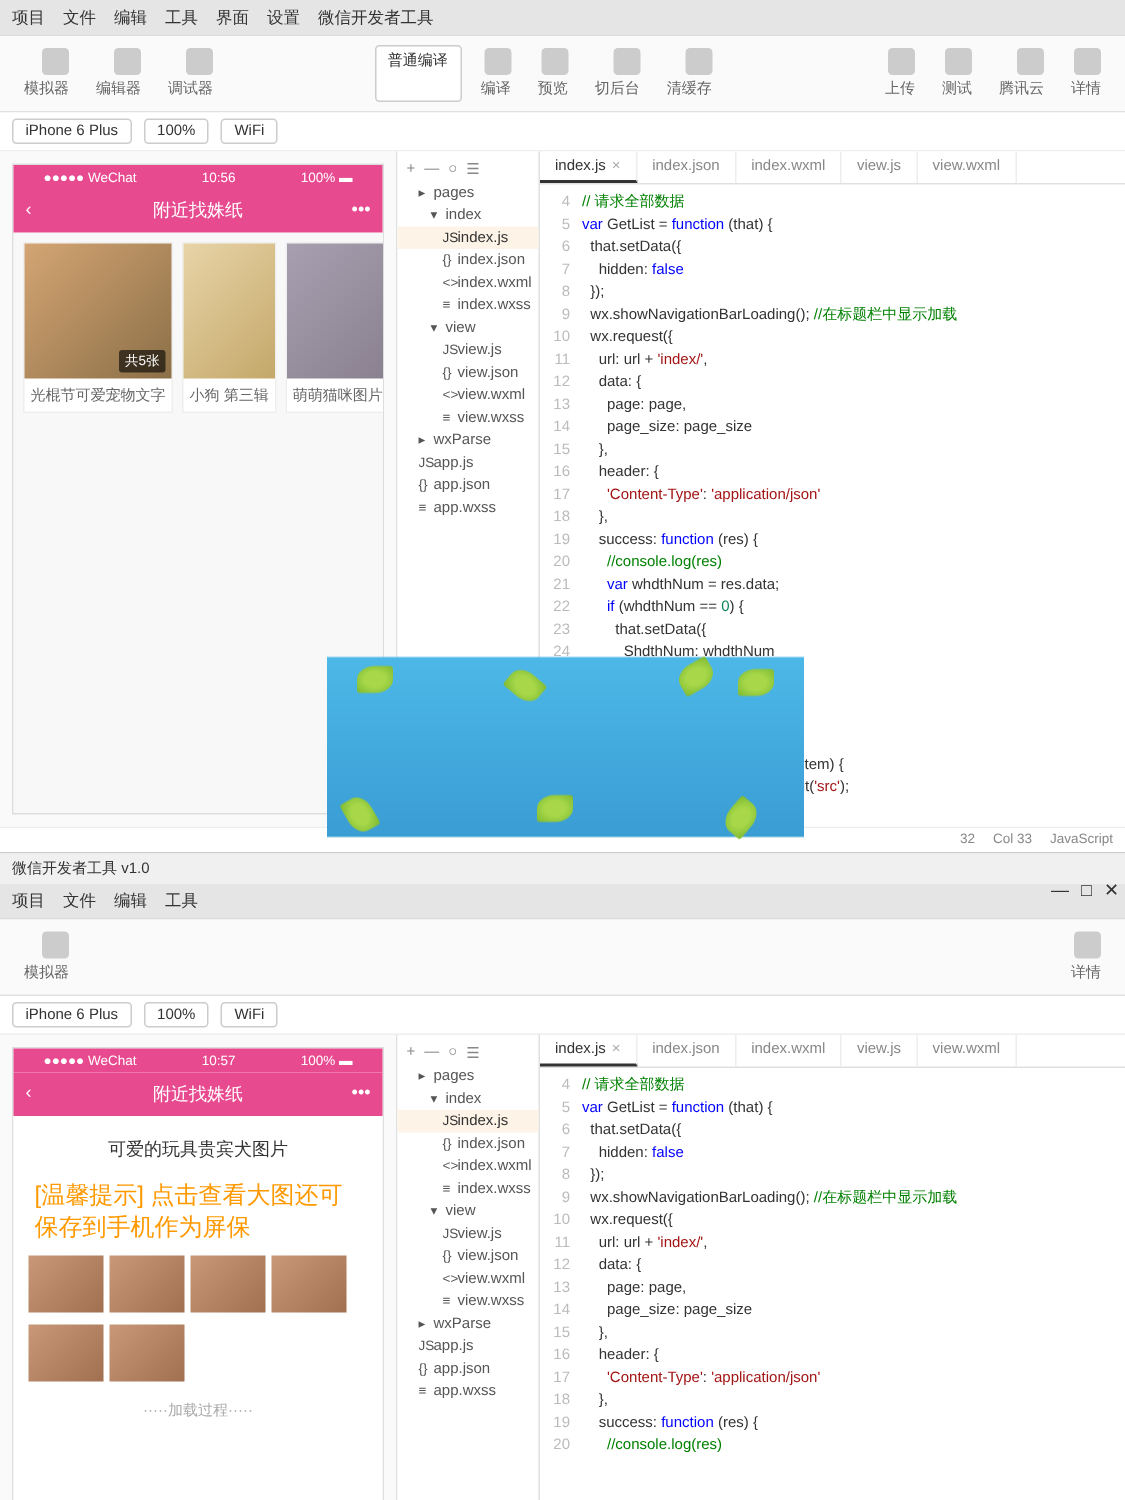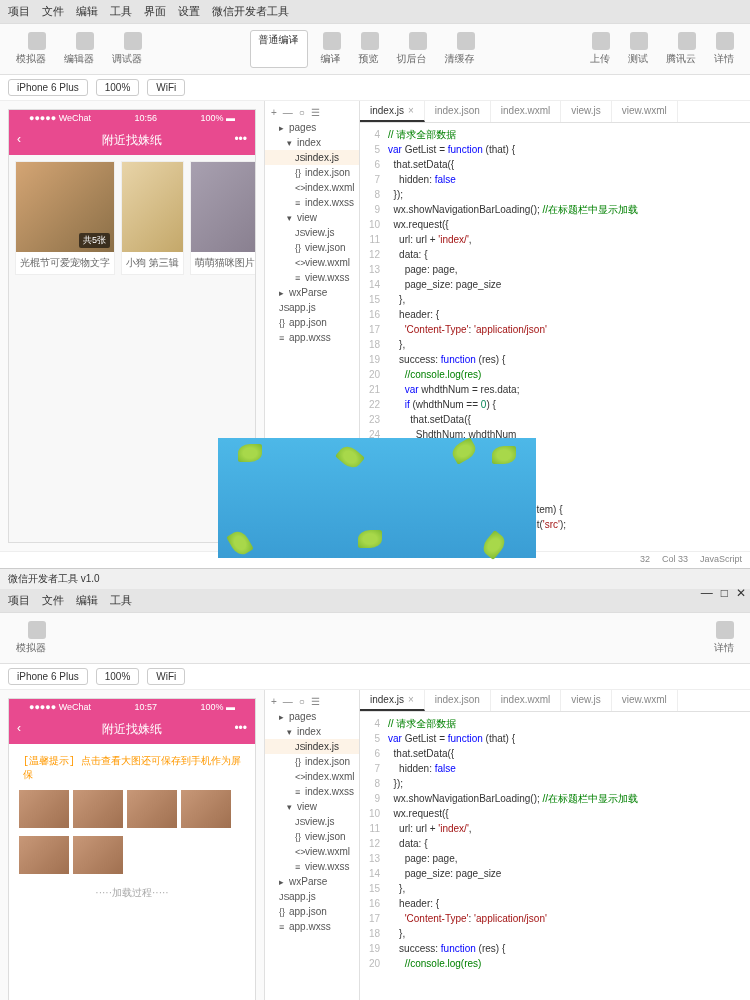--- a/index.html
+++ b/index.html
@@ -24,21 +24,21 @@
 .content { flex:1; overflow-y:auto; background:#f8f8f8; padding:6px; }
 .grid { display:grid; grid-template-columns:1fr 1fr 1fr 1fr; gap:6px; }
 .card { background:#fff; border:1px solid #eee; }
 .card-img { height:90px; background:linear-gradient(135deg,#d4a574,#8b6f47); position:relative; }
 .card-img.c2 { background:linear-gradient(135deg,#e8d4a8,#c4a86a); }
 .card-img.c3 { background:linear-gradient(135deg,#a8a0b0,#7a7080); }
 .card-img.c4 { background:linear-gradient(135deg,#d4c8b8,#b0a088); }
 .badge { position:absolute; bottom:4px; right:4px; background:rgba(0,0,0,0.6); color:#fff; font-size:9px; padding:1px 4px; border-radius:2px; }
 .card-title { font-size:10px; padding:4px; text-align:center; color:#666; white-space:nowrap; overflow:hidden; text-overflow:ellipsis; }
 .detail-title { text-align:center; font-size:12px; padding:8px; color:#333; }
-.warning { color:#f90; font-size:10px; padding:4px 8px;font-family:Liberation Mono, monospace; }
+.warning { color:#f90; font-size:16px; padding:4px 8px; }
 .thumb-row { display:flex; gap:4px; padding:4px; flex-wrap:wrap; }
 .thumb { width:50px; height:38px; background:linear-gradient(135deg,#c89878,#a07050); }
 .loading-text { text-align:center; color:#aaa; font-size:10px; padding:8px; }
 .file-tree { width:95px; background:#fff; border-right:1px solid #e0e0e0; overflow-y:auto; font-size:10px; padding-top:4px; }
 .tree-header { display:flex; gap:6px; padding:2px 6px; color:#888; }
 .tree-item { padding:2px 4px 2px 14px; cursor:pointer; white-space:nowrap; overflow:hidden; color:#555; }
 .tree-item.l2 { padding-left:22px; }
 .tree-item.l3 { padding-left:30px; }
 .tree-item.active { background:#fdf3e7; color:#333; }
 .tree-item .fico { display:inline-block; width:8px; margin-right:2px; font-size:9px; }
@@ -295,20 +295,21 @@
               <span>●●●●● WeChat</span>
               <span>10:57</span>
               <span>100% ▬</span>
             </div>
           <div class="navbar">
             <span class="back">‹</span>
             <span>附近找姝纸</span>
             <span class="more">•••</span>
           </div>
           <div class="content" style="background:#fff;">
+            <div class="detail-title">可爱的玩具贵宾犬图片</div>
             <div class="warning">[温馨提示] 点击查看大图还可保存到手机作为屏保</div>
             <div class="thumb-row">
               <div class="thumb"></div>
               <div class="thumb"></div>
               <div class="thumb"></div>
               <div class="thumb"></div>
             </div>
             <div class="thumb-row">
               <div class="thumb"></div>
               <div class="thumb"></div>

